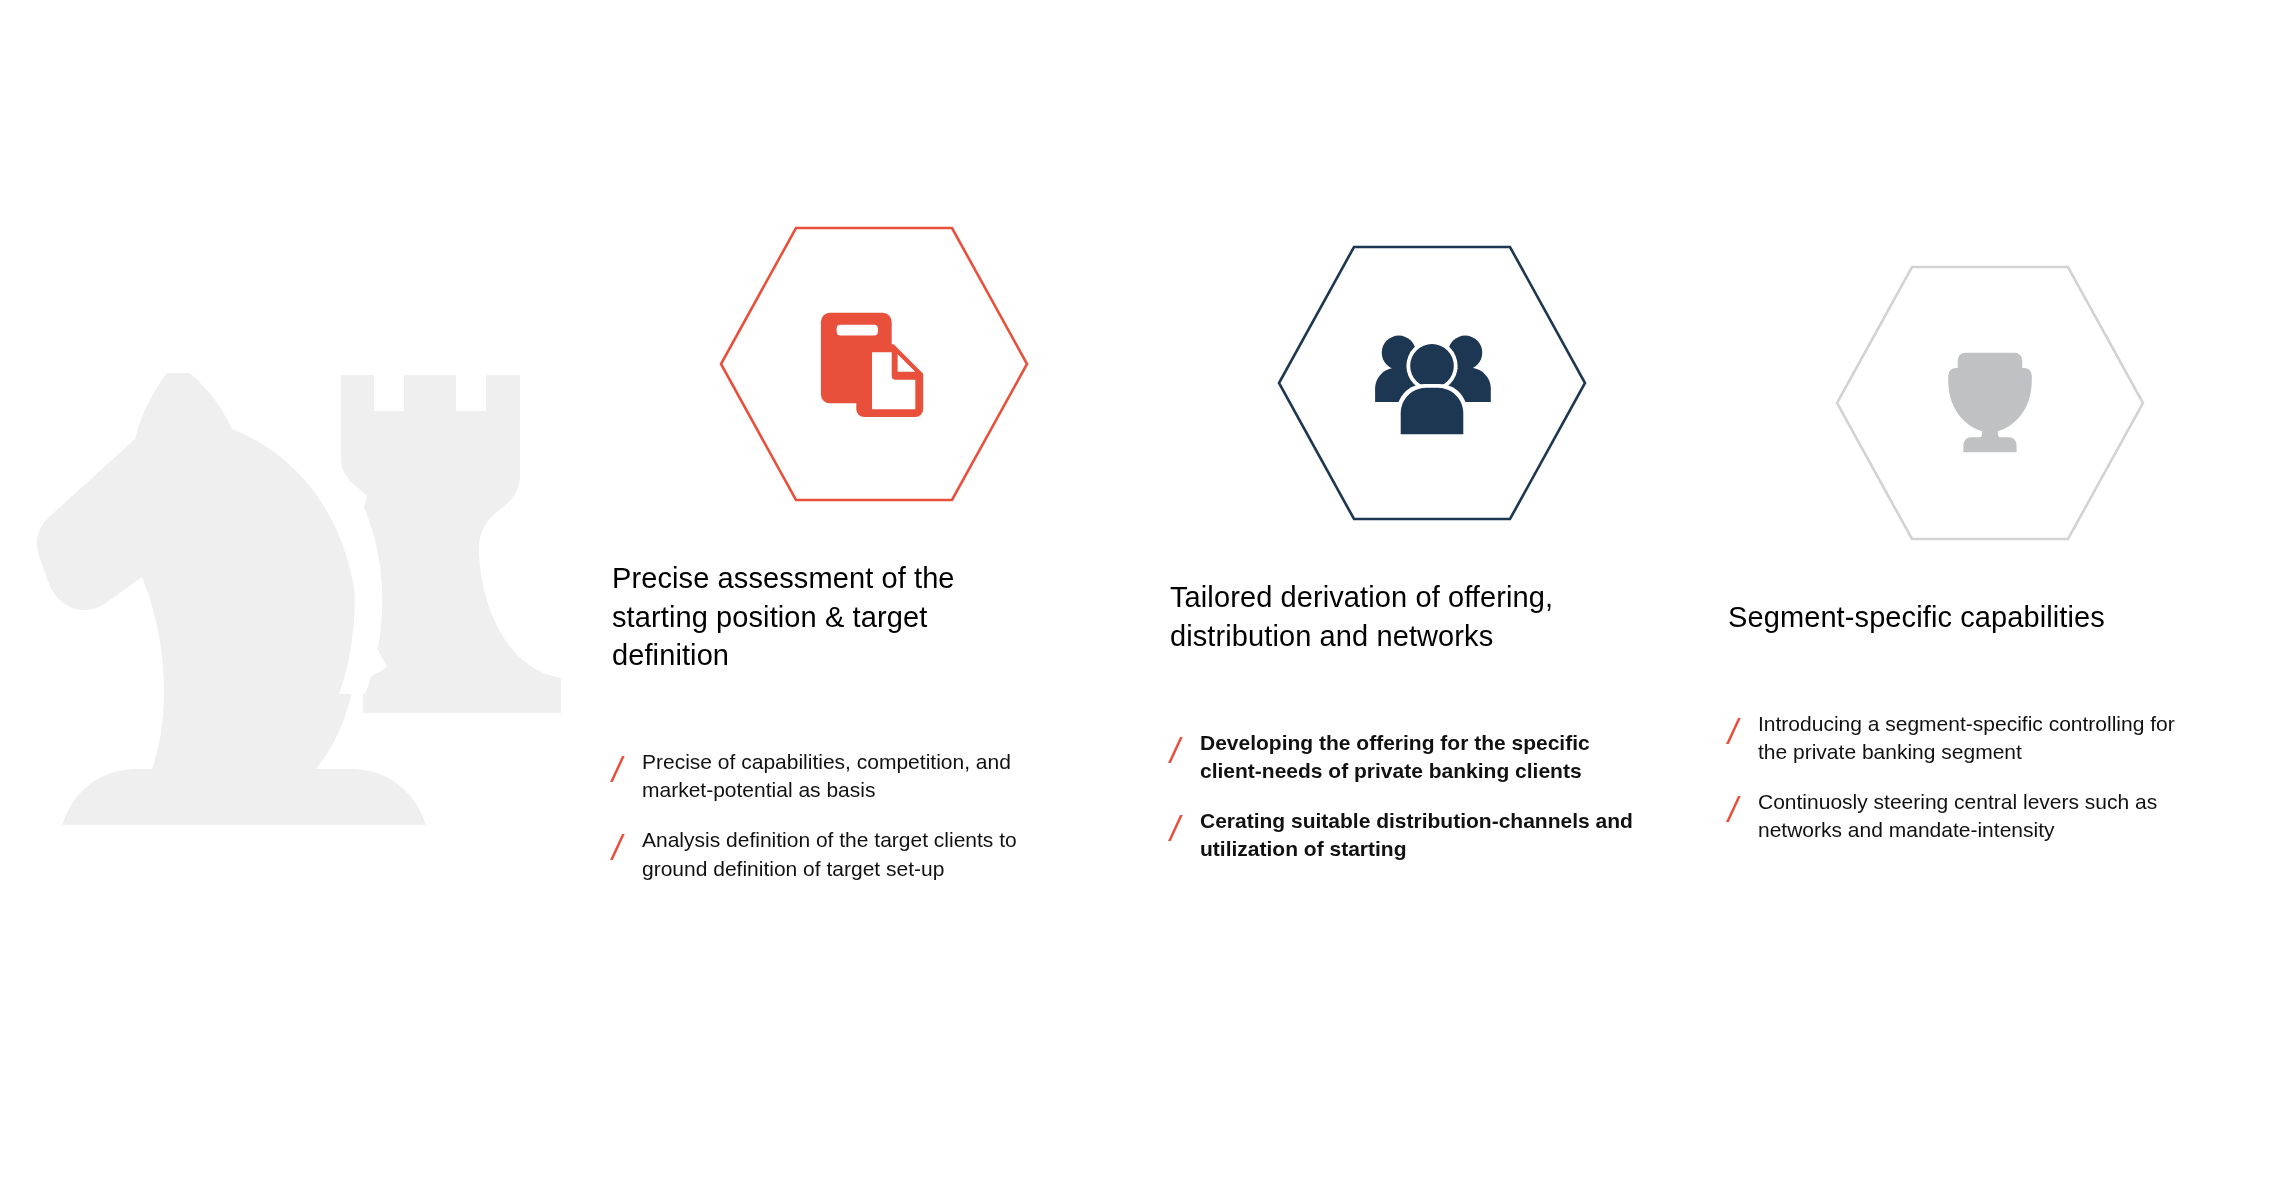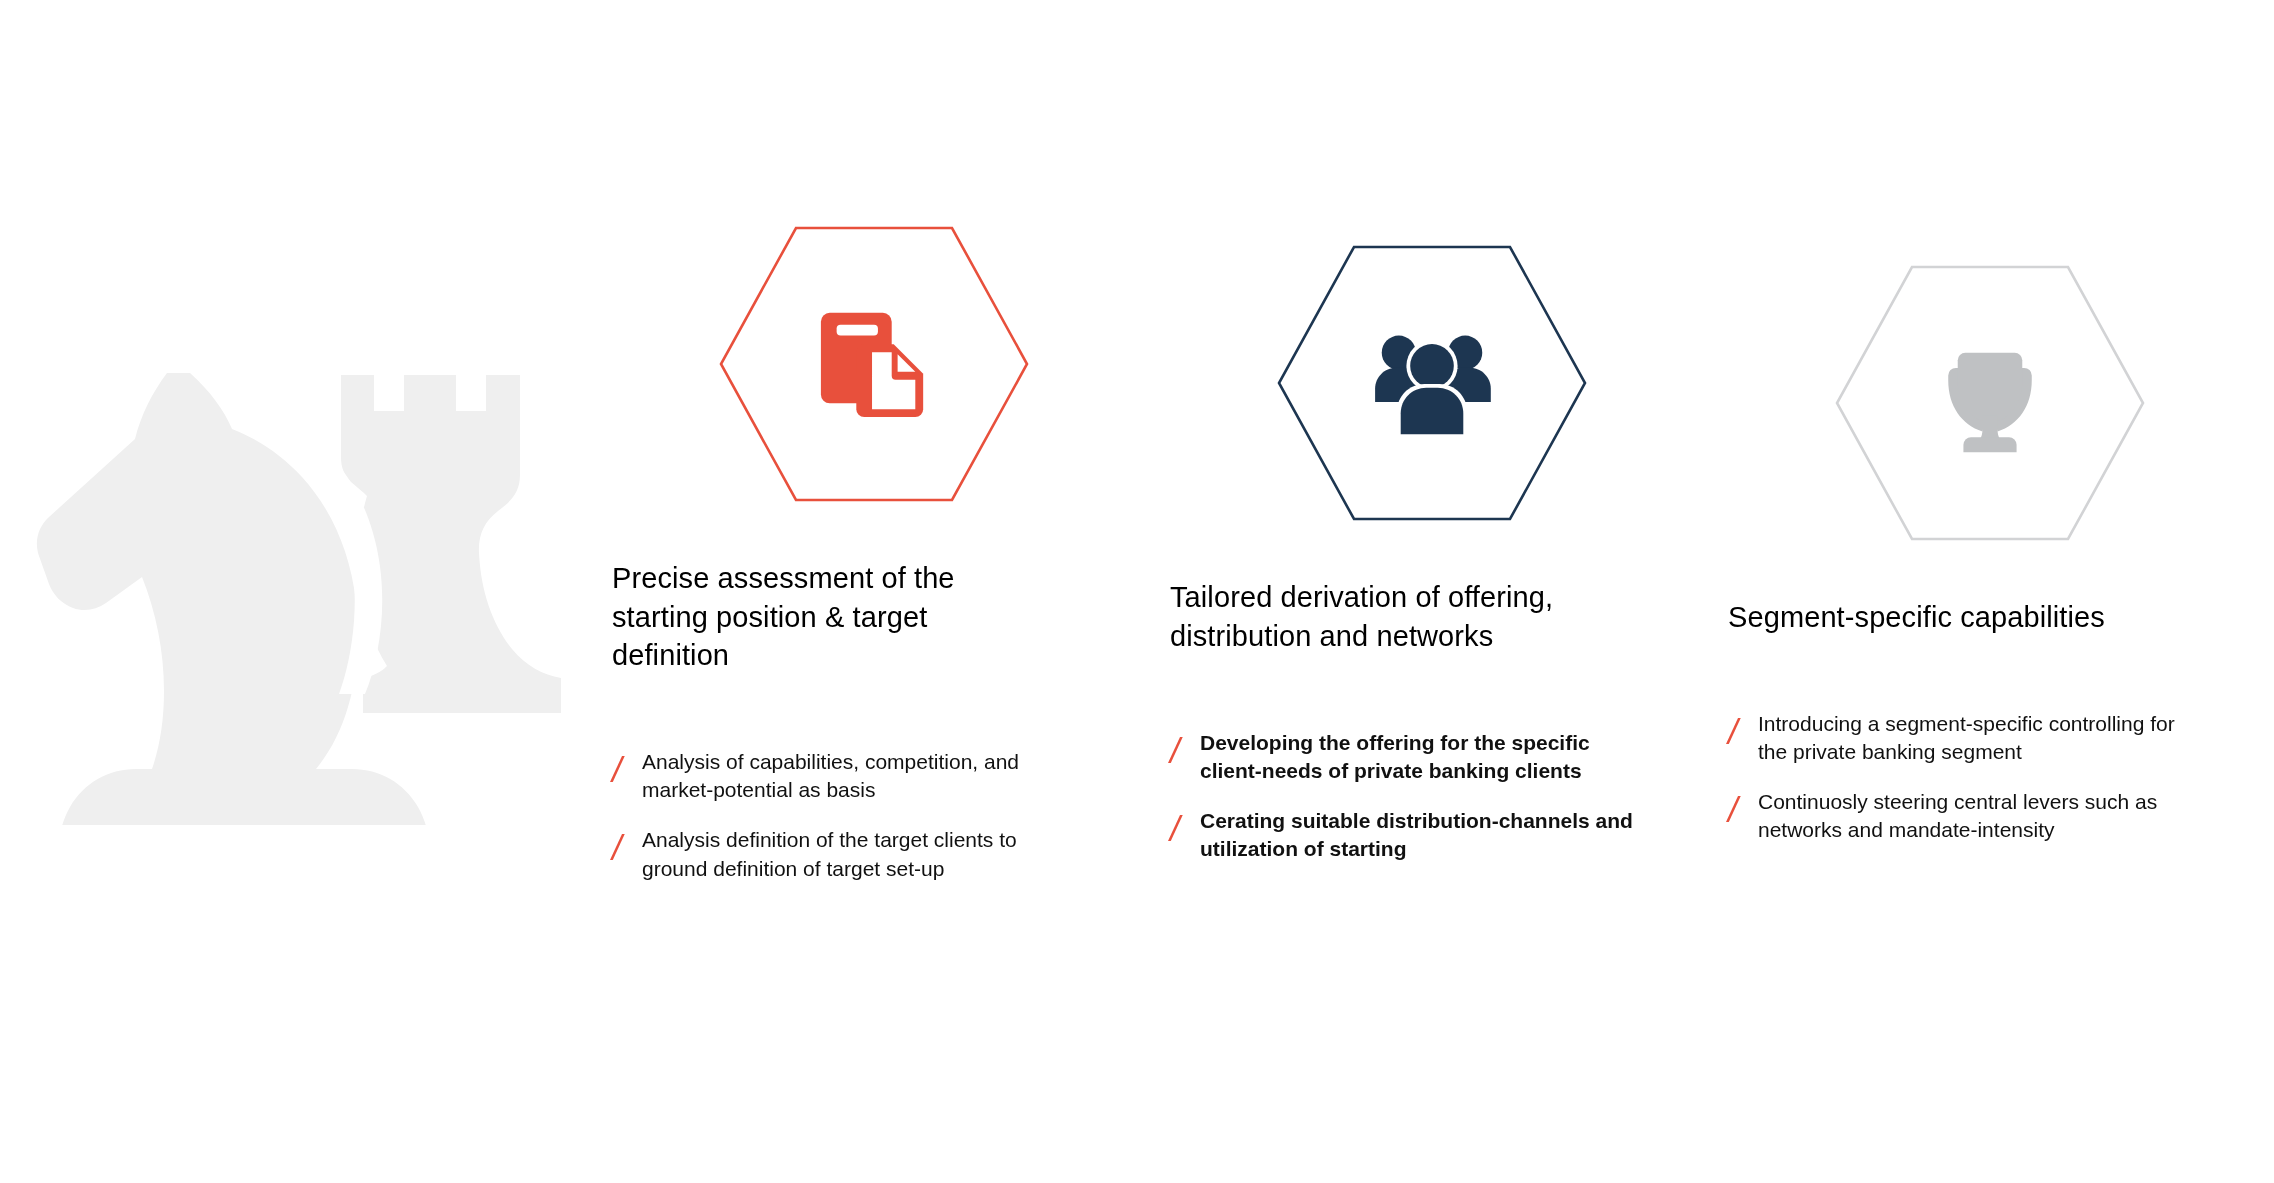--- a/index.html
+++ b/index.html
@@ -170,21 +170,21 @@
             <path d="M84 50 l18 18 h-18 z" fill="#FFFFFF"></path>
           </svg>
         </div>
       </div>
 
       <div class="col-heading">Precise assessment of the starting position &amp; target definition</div>
 
       <div class="bullets">
         <div class="bullet">
           <span class="bullet-mark">/</span>
-          <span class="bullet-text">Analysis of capabilities, competition, and market-potential as basis</span>
+          <span class="bullet-text">Precise of capabilities, competition, and market-potential as basis</span>
         </div>
         <div class="bullet">
           <span class="bullet-mark">/</span>
           <span class="bullet-text">Analysis definition of the target clients to ground definition of target set-up</span>
         </div>
       </div>
     </div>
 
     <div class="col col-2">
 

